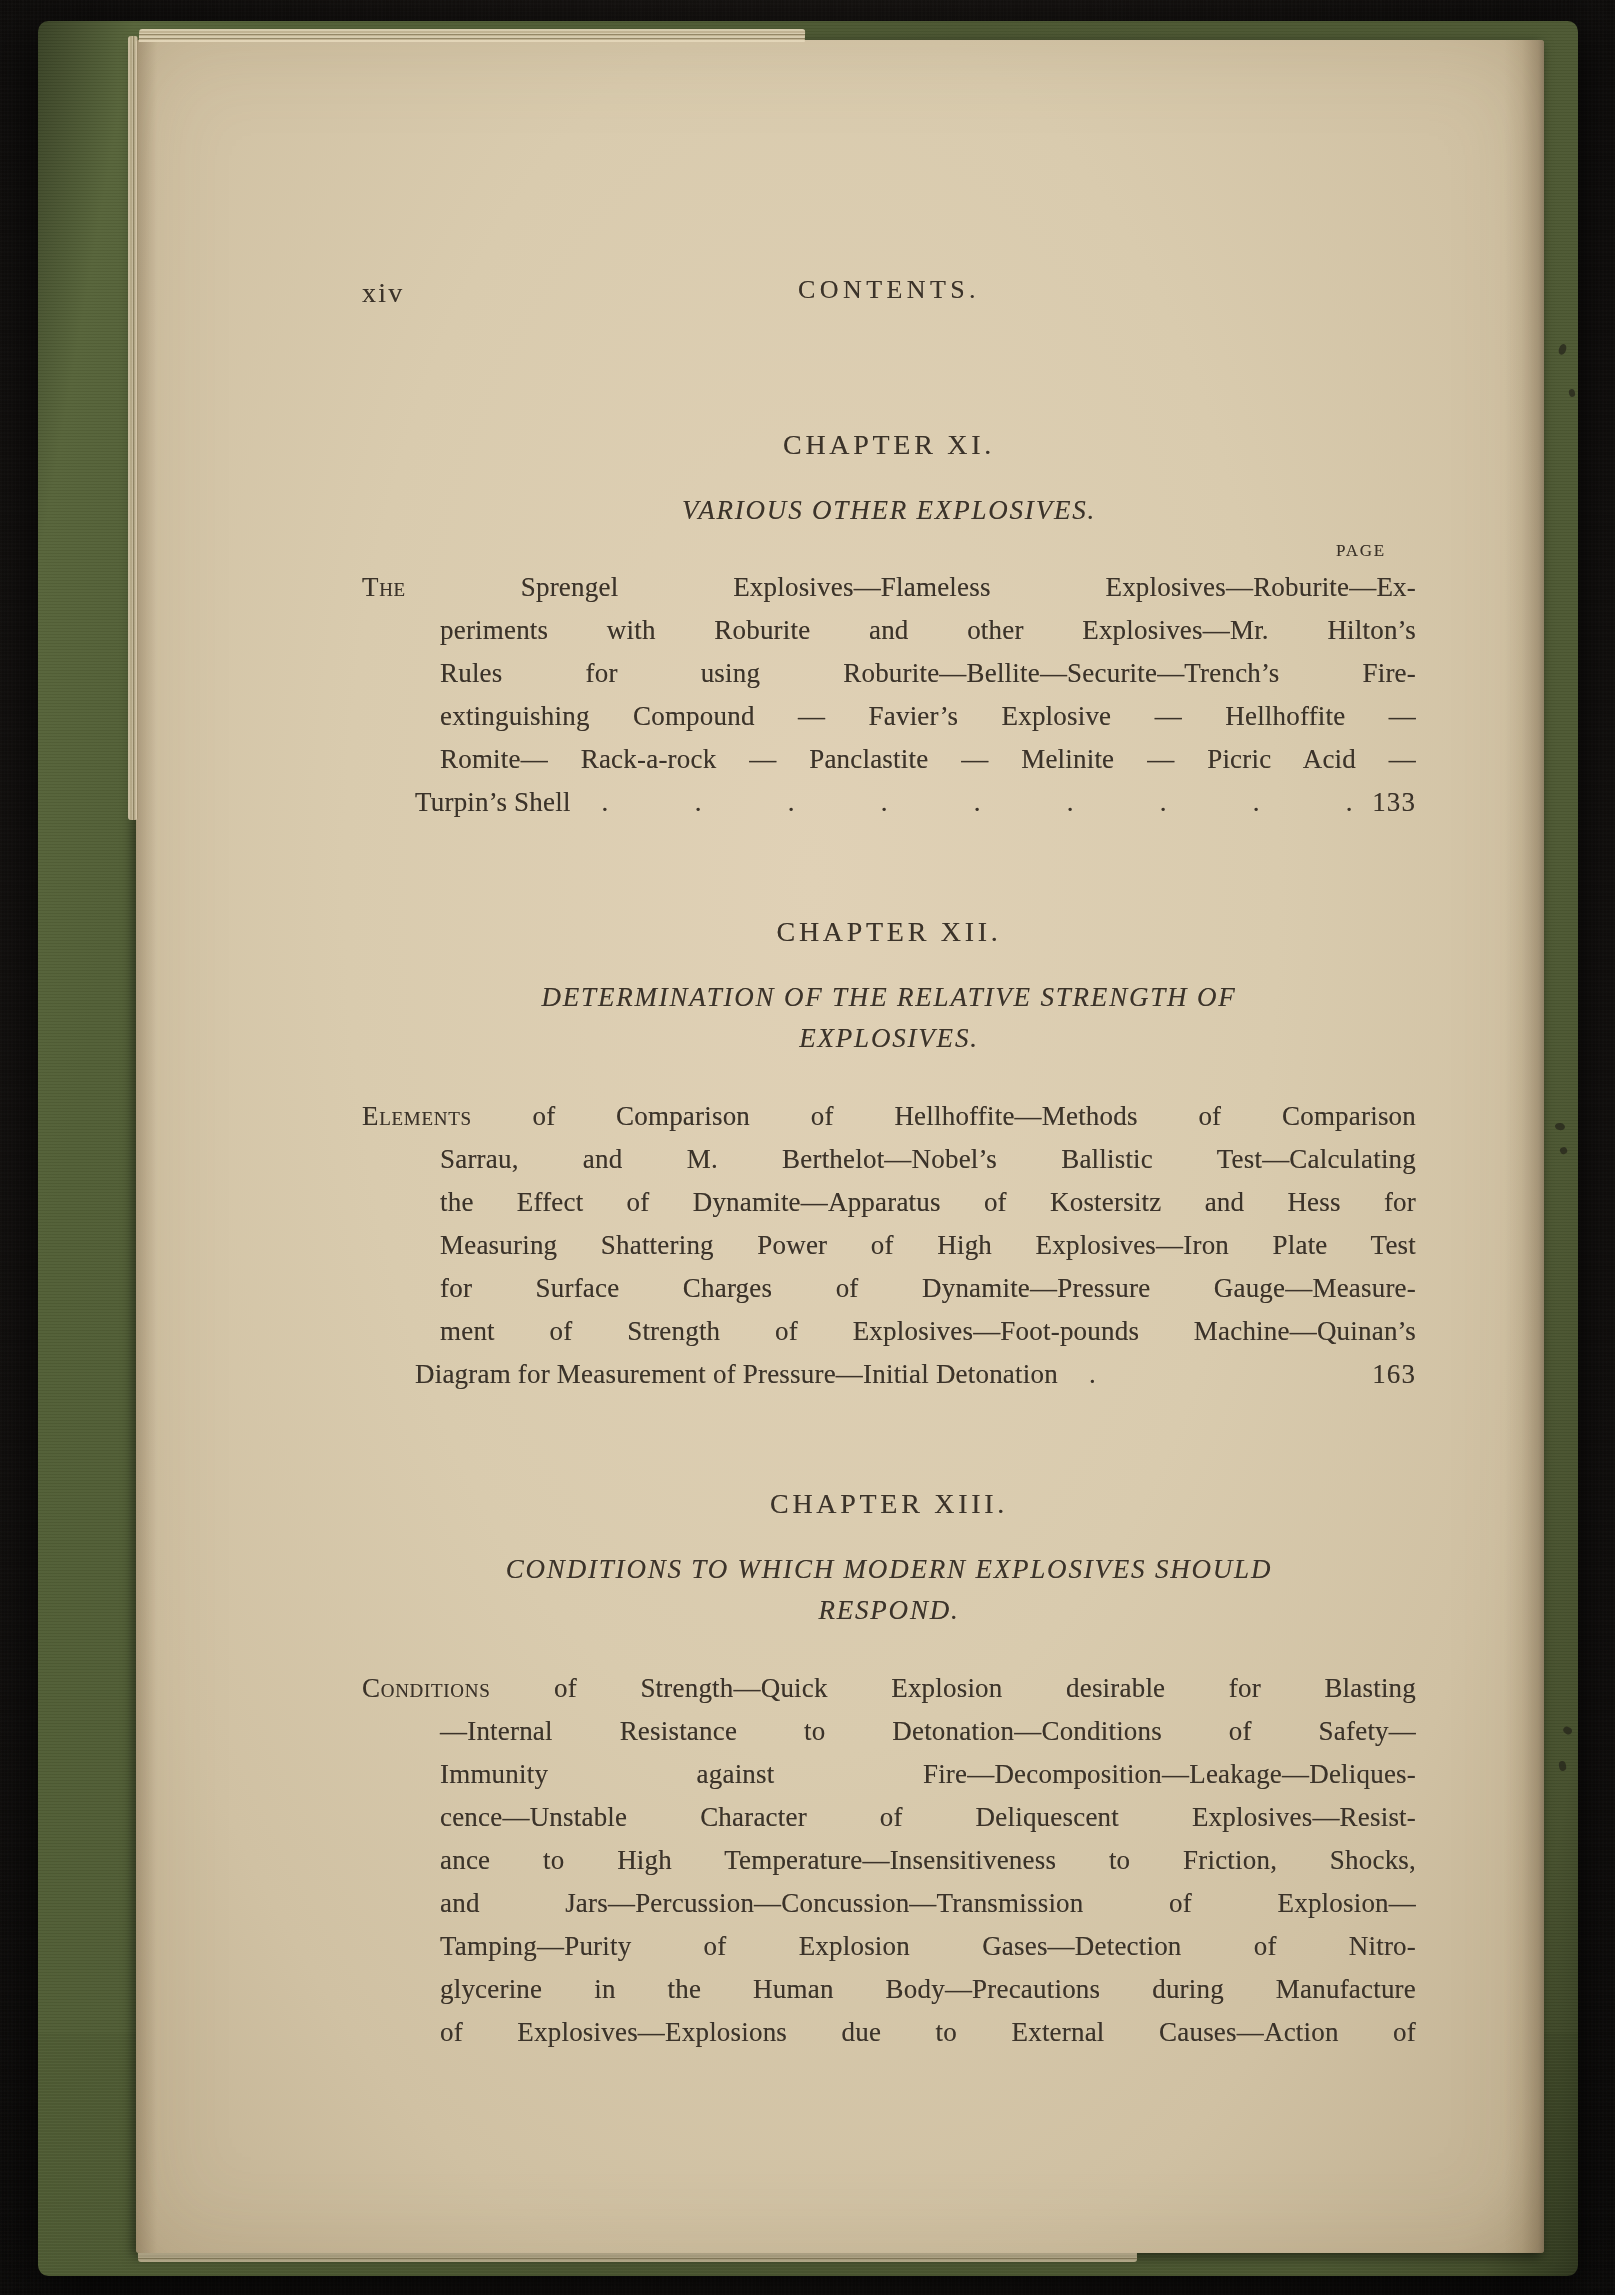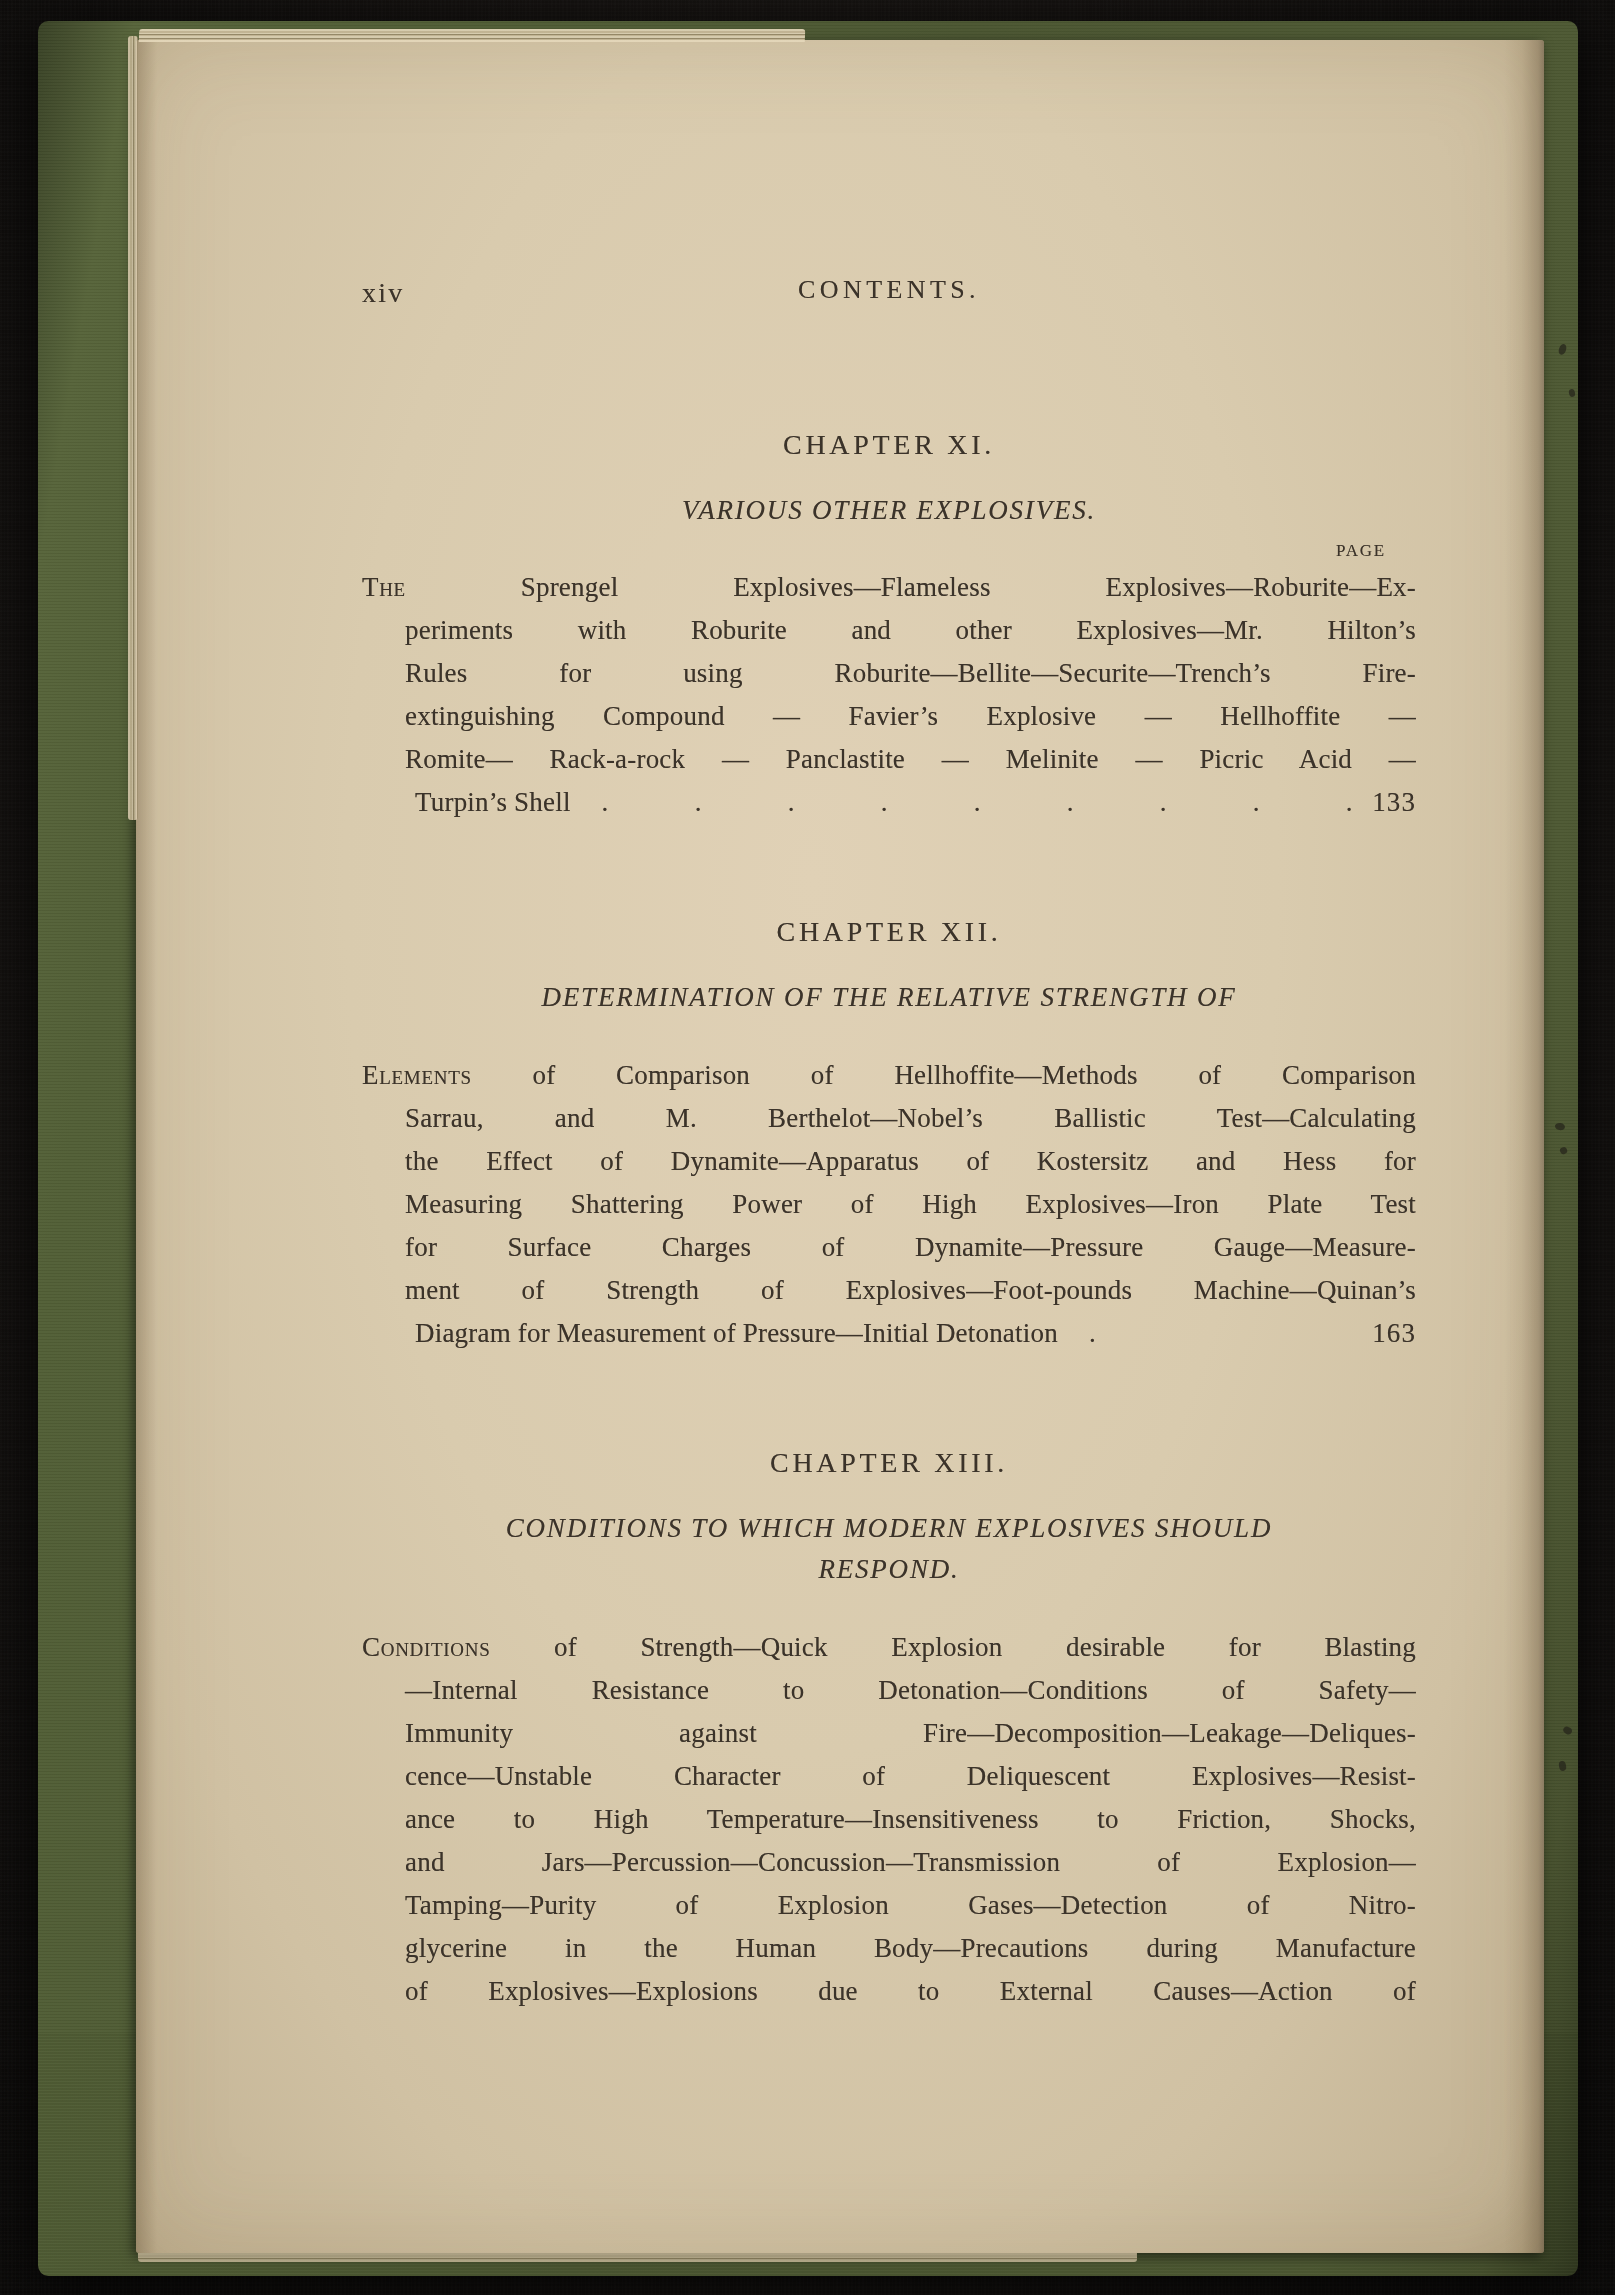--- a/index.html
+++ b/index.html
@@ -101,21 +101,21 @@
     font-size: 27px; line-height: 41px; letter-spacing: 1.8px;
   }
   .page-col-label {
     text-align: right; padding-right: 30px;
     font-size: 17px; letter-spacing: 1.8px;
     margin-top: 10.4px; margin-bottom: -31px;
   }
 
   .entry { margin-top: 36px; font-size: 27px; line-height: 43px; letter-spacing: 0.2px; }
   .entry-line { text-align: justify; text-align-last: justify; }
-  .entry-line.cont { margin-left: 43px; }
+  .entry-line.cont { margin-left: 78px; }
   .lead { font-variant: small-caps; letter-spacing: 0.7px; }
 
   .entry-last { display: flex; align-items: baseline; margin-left: 53px; }
   .ll-text { white-space: nowrap; }
   .ll-leader {
     flex: 1 1 auto; margin: 0 16.3px 0 31px; overflow: hidden;
     text-align: justify; text-align-last: justify;
   }
   .ll-page { text-align: right; min-width: 47px; letter-spacing: 1.1px; }
 </style>
@@ -152,20 +152,21 @@
                   <span class="ll-text">Turpin’s Shell</span>
                   <span class="ll-leader">. . . . . . . . .</span>
                   <span class="ll-page">133</span>
                 </div>
               </div>
             </section>
             <section class="chapter">
               <h2 class="chapter-heading">CHAPTER XII.</h2>
               <div class="chapter-subtitle">
                 <div class="subtitle-line">DETERMINATION OF THE RELATIVE STRENGTH OF</div>
+                <div class="subtitle-line">EXPLOSIVES.</div>
               </div>
               <div class="entry">
                 <div class="entry-line first"><span class="lead">Elements</span> <span class="rest">of Comparison of Hellhoffite—Methods of Comparison</span></div>
                 <div class="entry-line cont">Sarrau, and M. Berthelot—Nobel’s Ballistic Test—Calculating</div>
                 <div class="entry-line cont">the Effect of Dynamite—Apparatus of Kostersitz and Hess for</div>
                 <div class="entry-line cont">Measuring Shattering Power of High Explosives—Iron Plate Test</div>
                 <div class="entry-line cont">for Surface Charges of Dynamite—Pressure Gauge—Measure-</div>
                 <div class="entry-line cont">ment of Strength of Explosives—Foot-pounds Machine—Quinan’s</div>
                 <div class="entry-last">
                   <span class="ll-text">Diagram for Measurement of Pressure—Initial Detonation</span>

